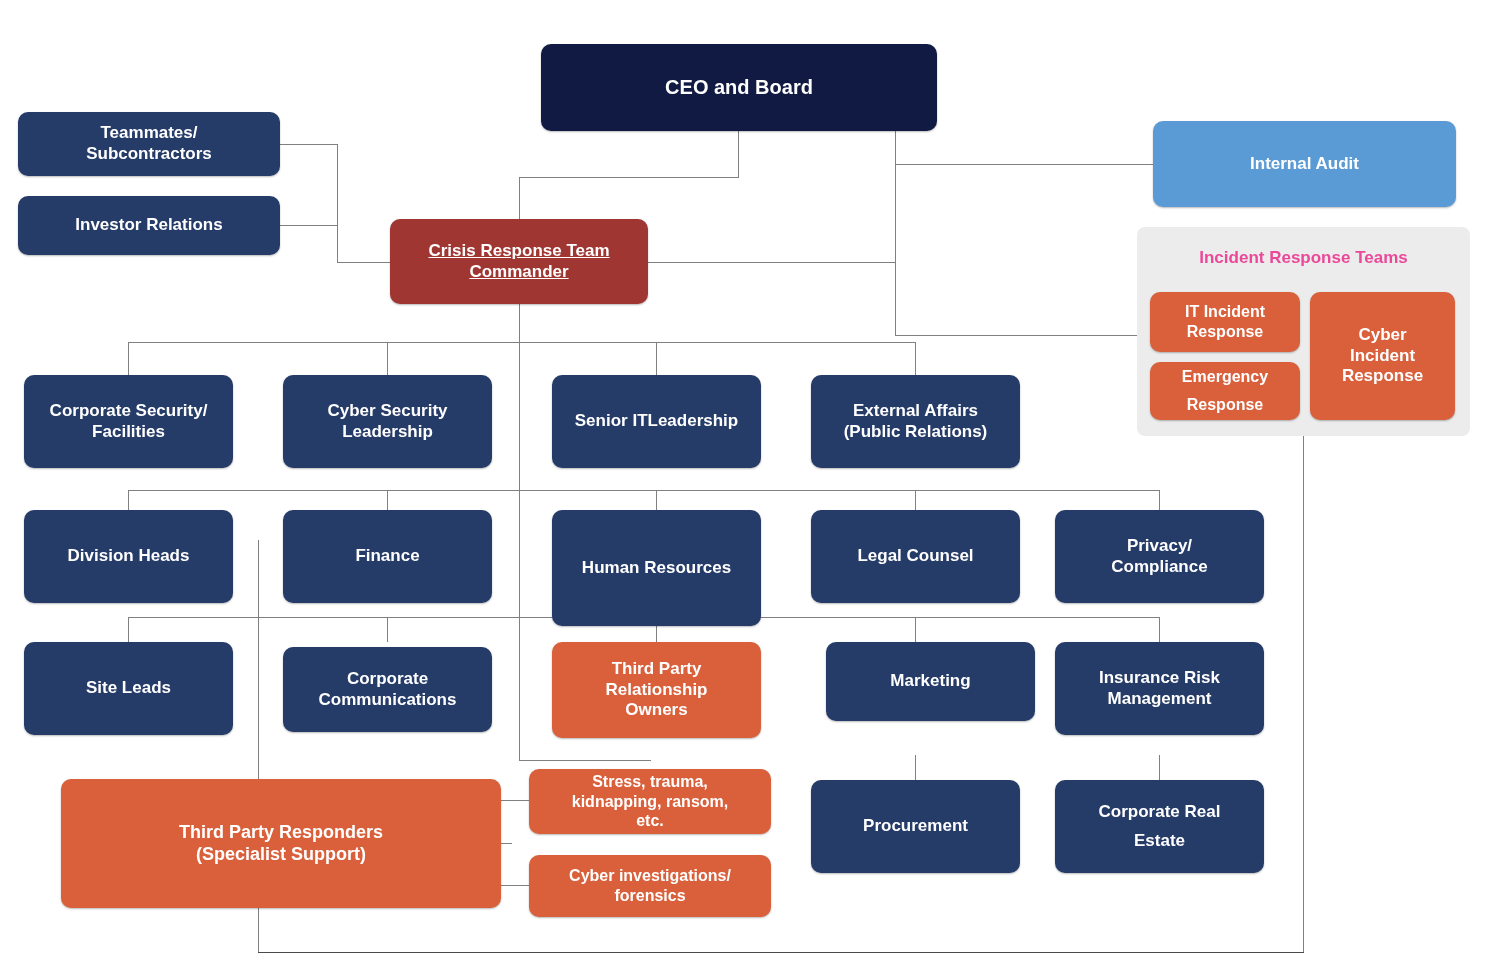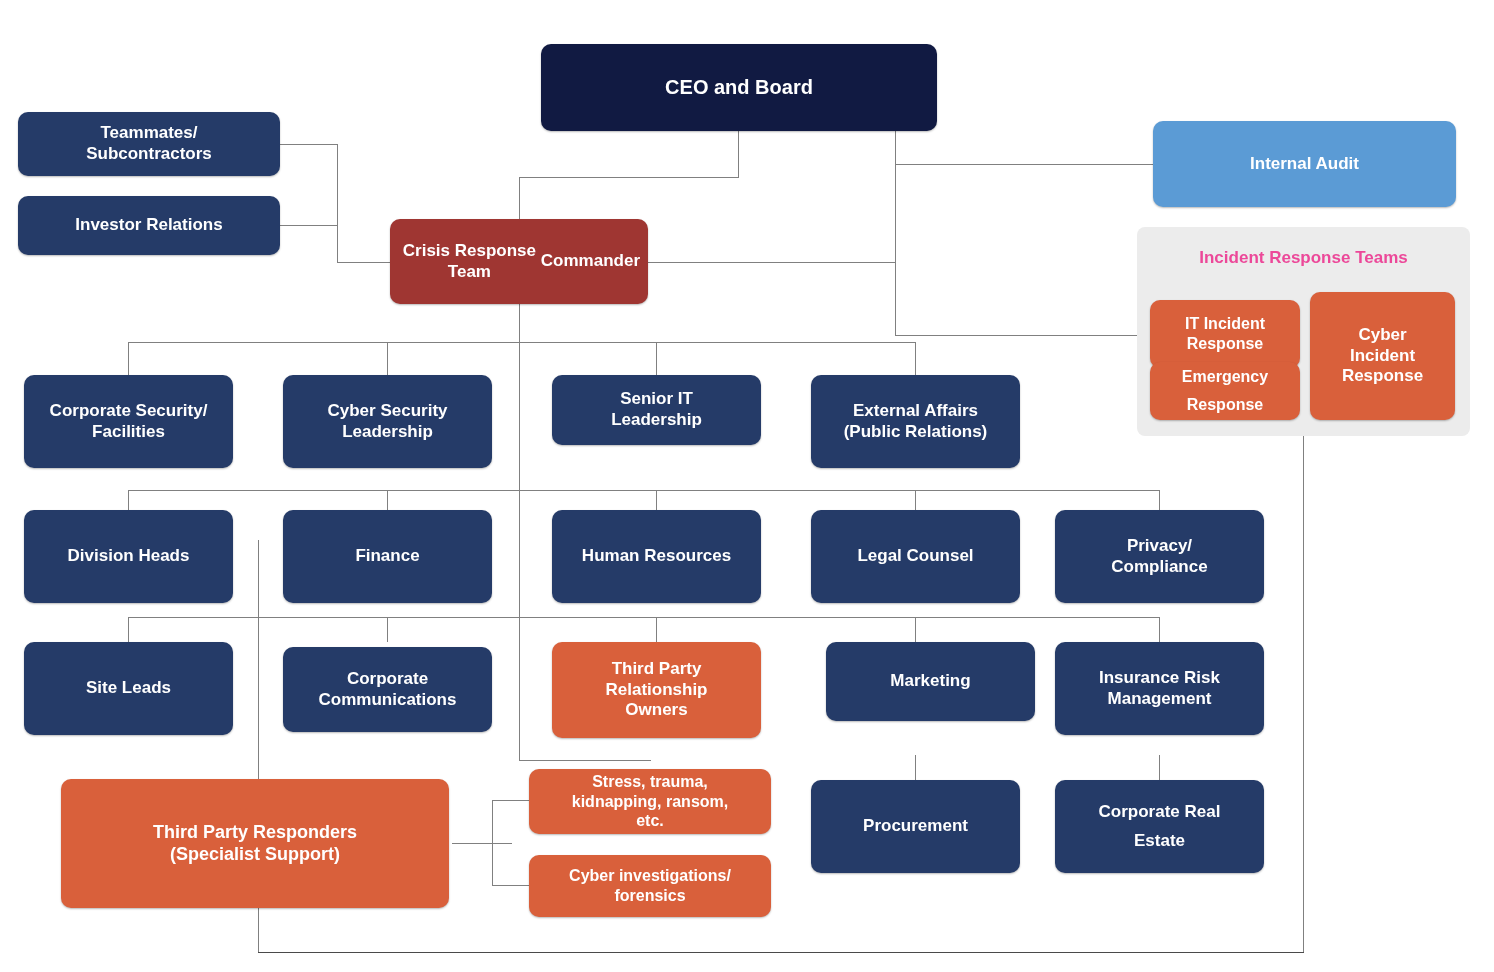--- a/index.html
+++ b/index.html
@@ -134,33 +134,33 @@
 
   <div class="node navy f17" style="left:18px; top:112px; width:262px; height:64px; flex-direction:column;">
     <span>Teammates/</span>
     <span>Subcontractors</span>
   </div>
 
   <div class="node navy f17" style="left:18px; top:196px; width:262px; height:59px;">
     <span>Investor Relations</span>
   </div>
 
-  <div class="node red f17" style="left:390px; top:219px; width:258px; height:85px; ">
+  <div class="node red f17" style="left:390px; top:219px; width:258px; height:85px; flex-direction:column;text-decoration:underline;">
     <span>Crisis Response Team</span>
     <span>Commander</span>
   </div>
 
   <div class="node blue f17" style="left:1153px; top:121px; width:303px; height:86px;">
     <span>Internal Audit</span>
   </div>
 
   <div class="panel" style="left:1137px; top:227px; width:333px; height:209px;"></div>
   <div class="panel-title" style="left:1137px; top:248px; width:333px;">Incident Response Teams</div>
 
-  <div class="node orange f16" style="left:1150px; top:300px; width:150px; height:68px; flex-direction:column;">
+  <div class="node orange f16" style="left:1150px; top:292px; width:150px; height:60px; flex-direction:column;">
     <span>IT Incident</span>
     <span>Response</span>
   </div>
 
   <div class="node orange f16" style="left:1150px; top:362px; width:150px; height:58px; flex-direction:column;gap:8px;">
     <span>Emergency</span>
     <span>Response</span>
   </div>
 
   <div class="node orange f17" style="left:1310px; top:292px; width:145px; height:128px; flex-direction:column;">
@@ -172,39 +172,39 @@
   <div class="node navy f17" style="left:24px; top:375px; width:209px; height:93px; flex-direction:column;">
     <span>Corporate Security/</span>
     <span>Facilities</span>
   </div>
 
   <div class="node navy f17" style="left:283px; top:375px; width:209px; height:93px; flex-direction:column;">
     <span>Cyber Security</span>
     <span>Leadership</span>
   </div>
 
-  <div class="node navy f17" style="left:552px; top:375px; width:209px; height:70px; flex-direction:column;">
+  <div class="node navy f17" style="left:552px; top:375px; width:209px; height:93px; flex-direction:row;">
     <span>Senior IT</span>
     <span>Leadership</span>
   </div>
 
   <div class="node navy f17" style="left:811px; top:375px; width:209px; height:93px; flex-direction:column;">
     <span>External Affairs</span>
     <span>(Public Relations)</span>
   </div>
 
   <div class="node navy f17" style="left:24px; top:510px; width:209px; height:93px;">
     <span>Division Heads</span>
   </div>
 
   <div class="node navy f17" style="left:283px; top:510px; width:209px; height:93px;">
     <span>Finance</span>
   </div>
 
-  <div class="node navy f17" style="left:552px; top:510px; width:209px; height:93px;">
+  <div class="node navy f17" style="left:552px; top:510px; width:209px; height:116px;">
     <span>Human Resources</span>
   </div>
 
   <div class="node navy f17" style="left:811px; top:510px; width:209px; height:93px;">
     <span>Legal Counsel</span>
   </div>
 
   <div class="node navy f17" style="left:1055px; top:510px; width:209px; height:93px; flex-direction:column;">
     <span>Privacy/</span>
     <span>Compliance</span>
@@ -227,21 +227,21 @@
 
   <div class="node navy f17" style="left:826px; top:642px; width:209px; height:79px;">
     <span>Marketing</span>
   </div>
 
   <div class="node navy f17" style="left:1055px; top:642px; width:209px; height:93px; flex-direction:column;">
     <span>Insurance Risk</span>
     <span>Management</span>
   </div>
 
-  <div class="node orange f18" style="left:61px; top:779px; width:388px; height:129px; flex-direction:column;">
+  <div class="node orange f18" style="left:61px; top:779px; width:440px; height:129px; flex-direction:column;">
     <span>Third Party Responders</span>
     <span>(Specialist Support)</span>
   </div>
 
   <div class="node orange f16" style="left:529px; top:769px; width:242px; height:65px; flex-direction:column;">
     <span>Stress, trauma,</span>
     <span>kidnapping, ransom,</span>
     <span>etc.</span>
   </div>
 

